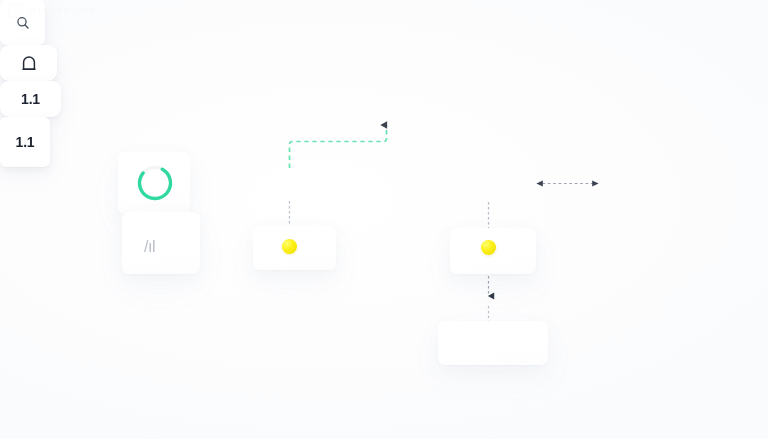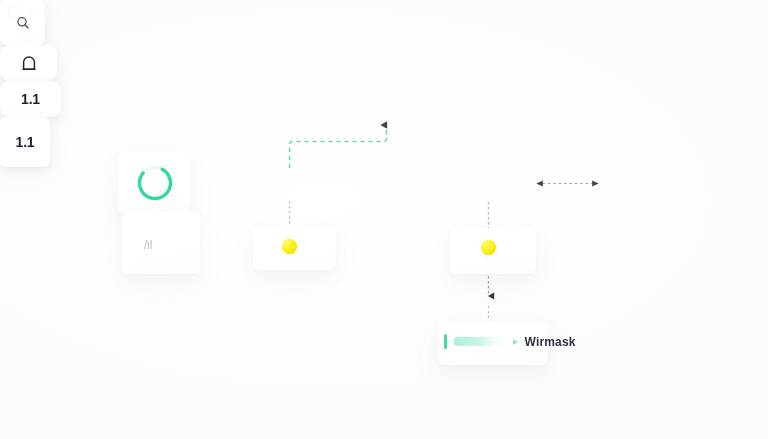--- a/index.html
+++ b/index.html
@@ -158,21 +158,21 @@
     font-size: 12px;
     font-weight: 600;
     color: #2b3240;
     letter-spacing: 0.15px;
     filter: blur(0.3px);
     white-space: nowrap;
   }
 
   .tiny-glyph {
     position: absolute;
-    font-size: 12px;
+    font-size: 16px;
     color: #b9bec9;
     letter-spacing: -0.5px;
     filter: blur(0.5px);
     user-select: none;
   }
 </style>
 </head>
 <body>
 
 <div id="canvas">
@@ -262,20 +262,14 @@
   <div class="card panel" style="left:450px; top:228px; width:86px; height:46px;"></div>
 
   <div class="dot" style="left:481px; top:240px; width:15px; height:15px;"></div>
 
   <div class="node sq" style="left:601px; top:158px; width:50px; height:50px;">
     <span class="node-label">1.1</span>
   </div>
 
   <div class="card panel" style="left:438px; top:321px; width:110px; height:44px;"></div>
 
-  <div class="status-row" style="left:444px; top:334px;">
-    <div class="status-bar-accent"></div>
-    <div class="status-progress"></div>
-    <div class="status-chevron"></div>
-    <div class="status-text">Wirmask</div>
-  </div>
 
 </div>
 
 </body></html>

